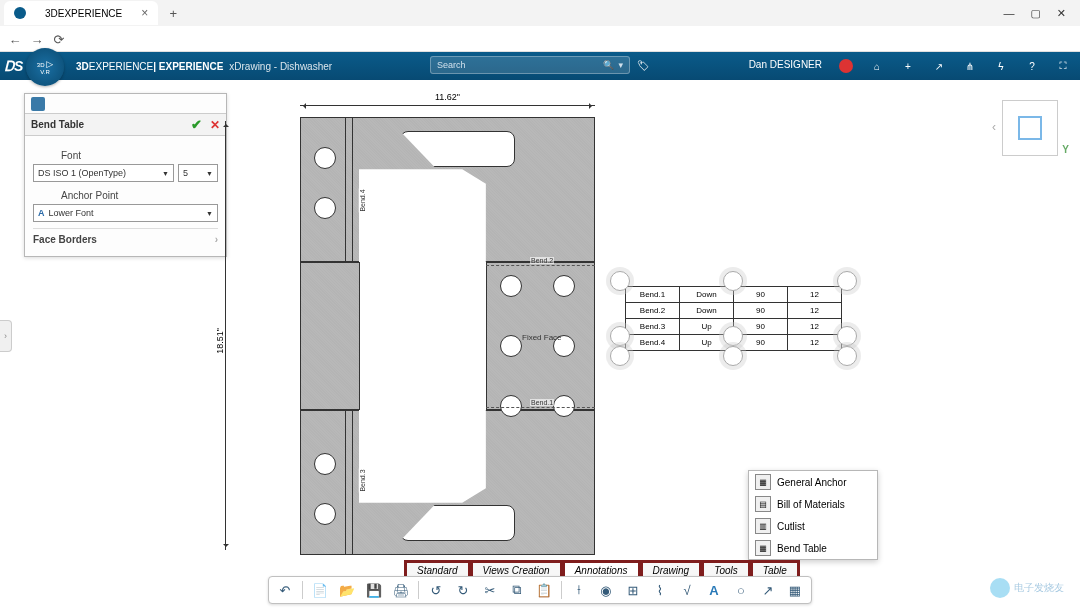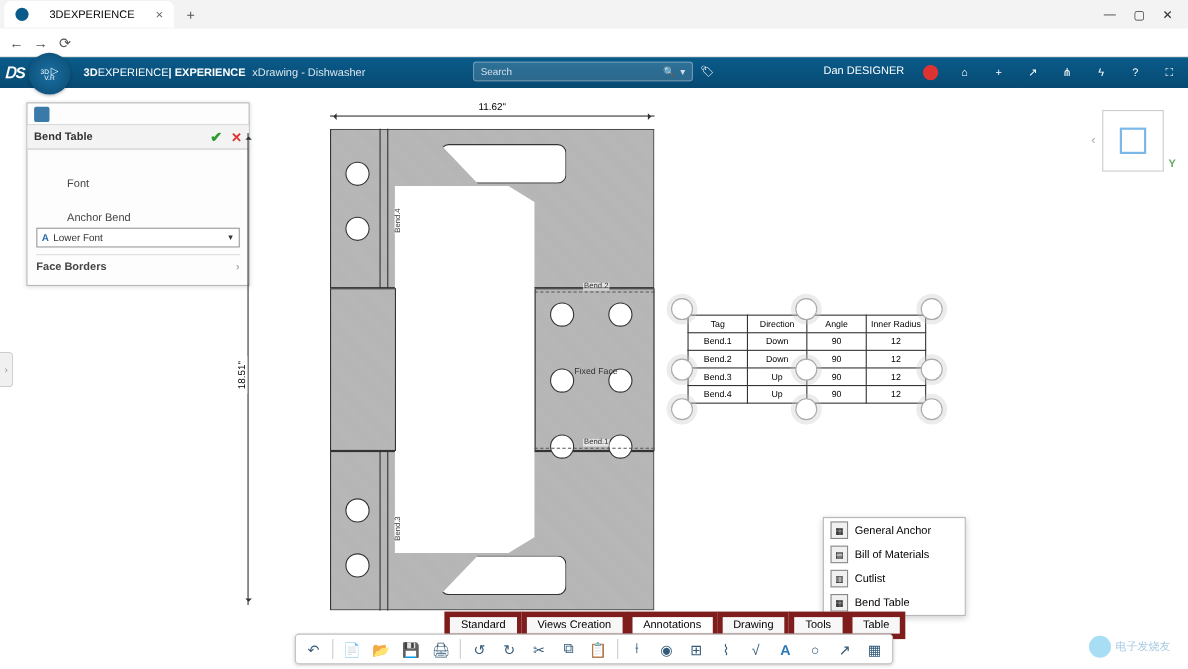--- a/index.html
+++ b/index.html
@@ -34,21 +34,21 @@
 .compass .tri { font-size: 9px; }
 
 
 .panel { position: absolute; left: 24px; top: 93px; width: 203px; background: #fdfdfd; border: 1px solid #b7b7b7; box-shadow: 0 1px 4px rgba(0,0,0,.15); font-size: 10px; color: #333; }
 .panel-tab { height: 20px; border-bottom: 1px solid #ccc; display: flex; align-items: center; padding-left: 6px; }
 .panel-tab-icon { width: 14px; height: 14px; background: #3a7aa8; border-radius: 2px; }
 .panel-head { height: 22px; background: #f3f3f3; border-bottom: 1px solid #ccc; display: flex; align-items: center; padding: 0 6px; font-weight: bold; }
 .panel-head .ok { color: #2a9a2a; margin-left: auto; font-size: 13px; }
 .panel-head .no { color: #d33; margin-left: 8px; font-size: 12px; font-weight: bold; }
 .panel-body { padding: 6px 8px; }
-.plabel { color: #444; margin: 20px 0 3px; padding-left: 28px; }
+.plabel { color: #444; margin: 8px 0 3px; padding-left: 28px; }
 .pselect { display: flex; gap: 4px; }
 .dd { background: #fff; border: 1px solid #999; height: 18px; display: flex; align-items: center; padding: 0 4px; font-size: 9px; }
 .dd .arr { margin-left: auto; font-size: 7px; color: #333; }
 .dd.wide { flex: 1; }
 .dd.narrow { width: 40px; }
 .dd.full { width: 100%; }
 .anchor-ico { color: #2a6aa8; margin-right: 4px; font-weight: bold; }
 .prow { height: 22px; border-top: 1px solid #ddd; margin-top: 6px; display: flex; align-items: center; font-weight: bold; color: #444; }
 .prow .chev { margin-left: auto; color: #aaa; }
 
@@ -86,21 +86,21 @@
 .bend-tbl th { font-weight: normal; }
 .handle { position:absolute; width:20px; height:20px; border-radius:50%; background:#fff; border:1px solid #aaa; box-shadow: 0 0 0 4px rgba(200,200,200,.35); }
 
 
 .insert-menu { position:absolute; right:202px; top:470px; width:130px; background:#fff; border:1px solid #b7b7b7; box-shadow:0 2px 6px rgba(0,0,0,.2); font-size:10px; }
 .insert-menu .mi { display:flex; align-items:center; gap:6px; padding:4px 6px; height:22px; }
 .mi-ico { width:16px; height:16px; display:flex; align-items:center; justify-content:center; border:1px solid #888; background:#f0f0f0; font-size:8px; }
 
 
 .tool-tabs { position:absolute; left: 405px; bottom: 27px; display:flex; font-size:10px; }
-.tool-tabs .tt { border:5px solid #7f1d1d; background:#f7f7f7; padding:2px 10px; margin-left:-1px; }
+.tool-tabs .tt { border:3px solid #7f1d1d; background:#f7f7f7; padding:2px 10px; margin-left:-1px;font-style:italic; }
 .tool-tabs .tt.act { background:#fff; }
 
 
 .bt-toolbar { position:absolute; left:50%; transform:translateX(-50%); bottom:4px; height:28px; background:#fff; border:1px solid #c0c0c0; border-radius:4px; display:flex; align-items:center; padding:0 6px; gap:7px; box-shadow: 0 1px 3px rgba(0,0,0,.15); }
 .bt-toolbar .bi { width:20px; height:20px; display:flex; align-items:center; justify-content:center; color:#345a78; font-size:13px; }
 .bt-sep { width:1px; height:18px; background:#ccc; }
 
 
 .gizmo { position:absolute; right:22px; top:100px; width:56px; height:56px; border:1px solid #ccc; background:#fff; display:flex; align-items:center; justify-content:center; }
 .gizmo .sq { width:24px; height:24px; border:2px solid #7bb8e8; position:relative; }
@@ -174,21 +174,31 @@
   <div class="panel-tab">
     <span class="panel-tab-icon"></span>
   </div>
   <div class="panel-head">
     <span>Bend Table</span>
     <span class="ok">✔</span>
     <span class="no">✕</span>
   </div>
   <div class="panel-body">
     <div class="plabel">Font</div>
-    <div class="plabel">Anchor Bend</div>
+    <div class="pselect">
+      <div class="dd wide">
+          <span>DS ISO 1 (OpenType)</span>
+          <span class="arr">▼</span>
+        </div>
+      <div class="dd narrow">
+          <span>5</span>
+          <span class="arr">▼</span>
+        </div>
+    </div>
+    <div class="plabel">Anchor Point</div>
     <div class="dd full">
       <span class="anchor-ico">A</span>
       <span>Lower Font</span>
       <span class="arr">▼</span>
     </div>
     <div class="prow">
       <span>Face Borders</span>
       <span class="chev">›</span>
     </div>
   </div>
@@ -238,26 +248,20 @@
     <div style="position:absolute;left:45px;top:0;width:0;height:145px;border-left:1px solid #333"></div>
     <div style="position:absolute;left:52px;top:0;width:0;height:145px;border-left:1px solid #333"></div>
     <div style="position:absolute;left:45px;top:293px;width:0;height:145px;border-left:1px solid #333"></div>
     <div style="position:absolute;left:52px;top:293px;width:0;height:145px;border-left:1px solid #333"></div>
   </div>
 </div>
 
 <div class="bend-tbl-wrap">
   <table class="bend-tbl">
     <tbody>
-        <tr>
-      <th>Tag</th>
-      <th>Direction</th>
-      <th>Angle</th>
-      <th>Inner Radius</th>
-    </tr>
     <tr>
           <td>Bend.1</td>
           <td>Down</td>
           <td>90</td>
           <td>12</td>
         </tr>
     <tr>
           <td>Bend.2</td>
           <td>Down</td>
           <td>90</td>

